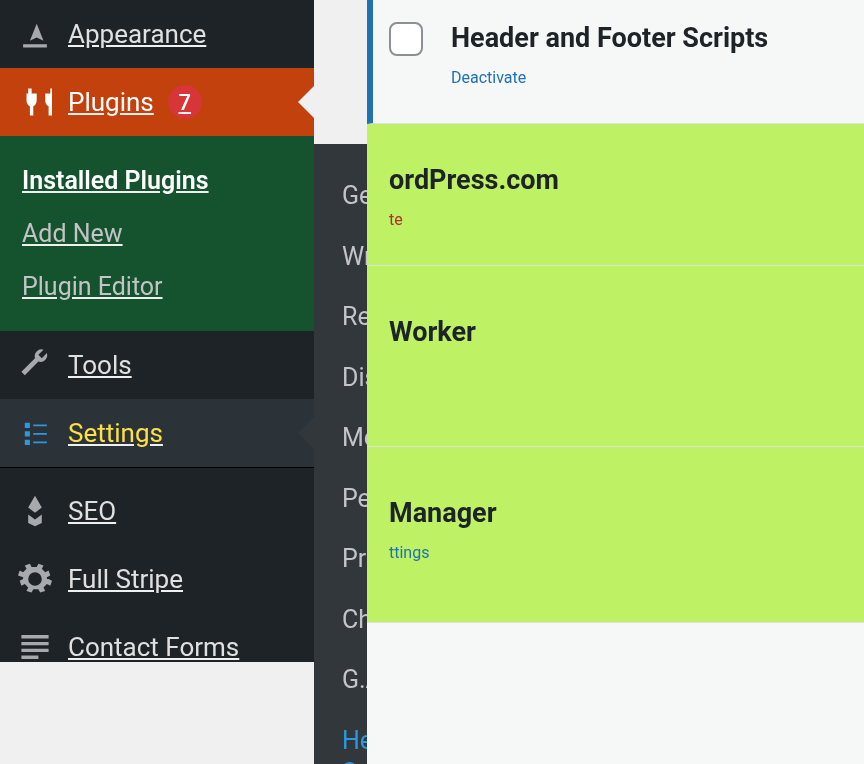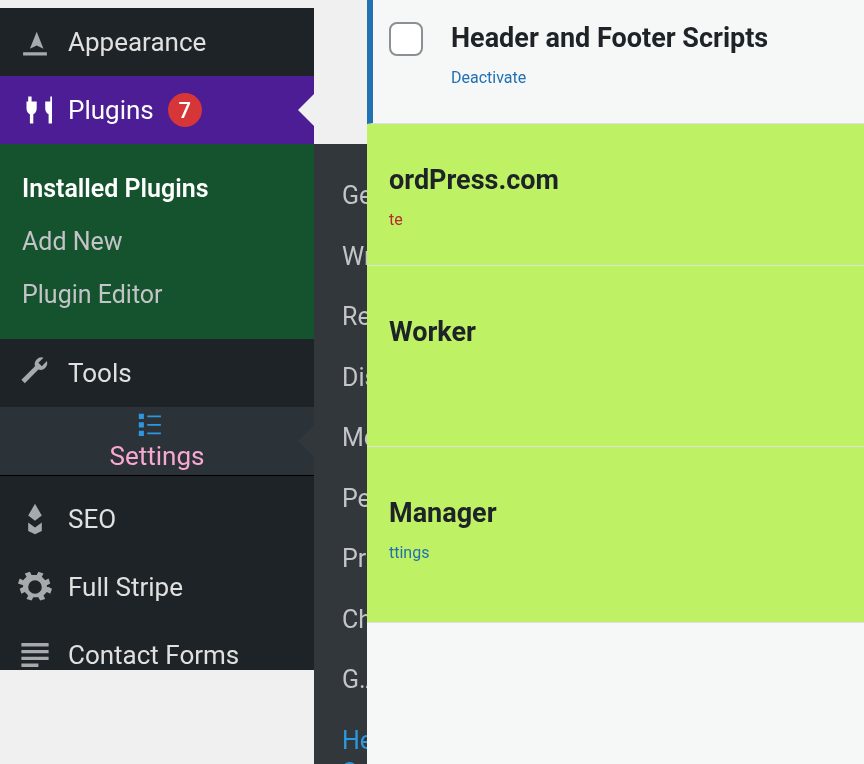--- a/index.html
+++ b/index.html
@@ -6,25 +6,26 @@
   body {
     font-family: -apple-system, BlinkMacSystemFont, "Segoe UI", Roboto, sans-serif;
     background: #f0f0f1;
     width: 864px;
     height: 764px;
     overflow: hidden;
     position: relative;
   }
   .sidebar {
     position: absolute;
-    left: 0; top: 8px;
+    left: 0; top: 0;
     width: 314px;
     height: 662px;
     background: #1d2327;
     color: #f0f0f1;
+    text-decoration: underline;
   }
   .menu-item {
     display: flex;
     align-items: center;
     padding: 0 18px;
     height: 68px;
     font-size: 26px;
     color: #e0e0e0;
     cursor: pointer;
     position: relative;
@@ -32,38 +33,37 @@
   .menu-item .icon {
     width: 34px;
     height: 34px;
     margin-right: 16px;
     display: flex;
     align-items: center;
     justify-content: center;
     flex-shrink: 0;
   }
   .menu-item.current {
-    background: #4c1d95;
+    background: #c2410c;
     color: #fff;
   }
   .menu-item.current::after {
     content: "";
     position: absolute;
     right: 0;
     top: 50%;
     transform: translateY(-50%);
     width: 0; height: 0;
     border-top: 16px solid transparent;
     border-bottom: 16px solid transparent;
     border-right: 16px solid #f0f0f1;
   }
   .menu-item.hovered {
     background: #2c3338;
-    color: #f9a8d4;
-    flex-direction: column;
+    color: #fde047;
   }
   .menu-item.hovered .icon svg { fill: #2c98e0; }
   .menu-item.hovered::after {
     content: "";
     position: absolute;
     right: 0;
     top: 50%;
     transform: translateY(-50%);
     width: 0; height: 0;
     border-top: 16px solid transparent;

